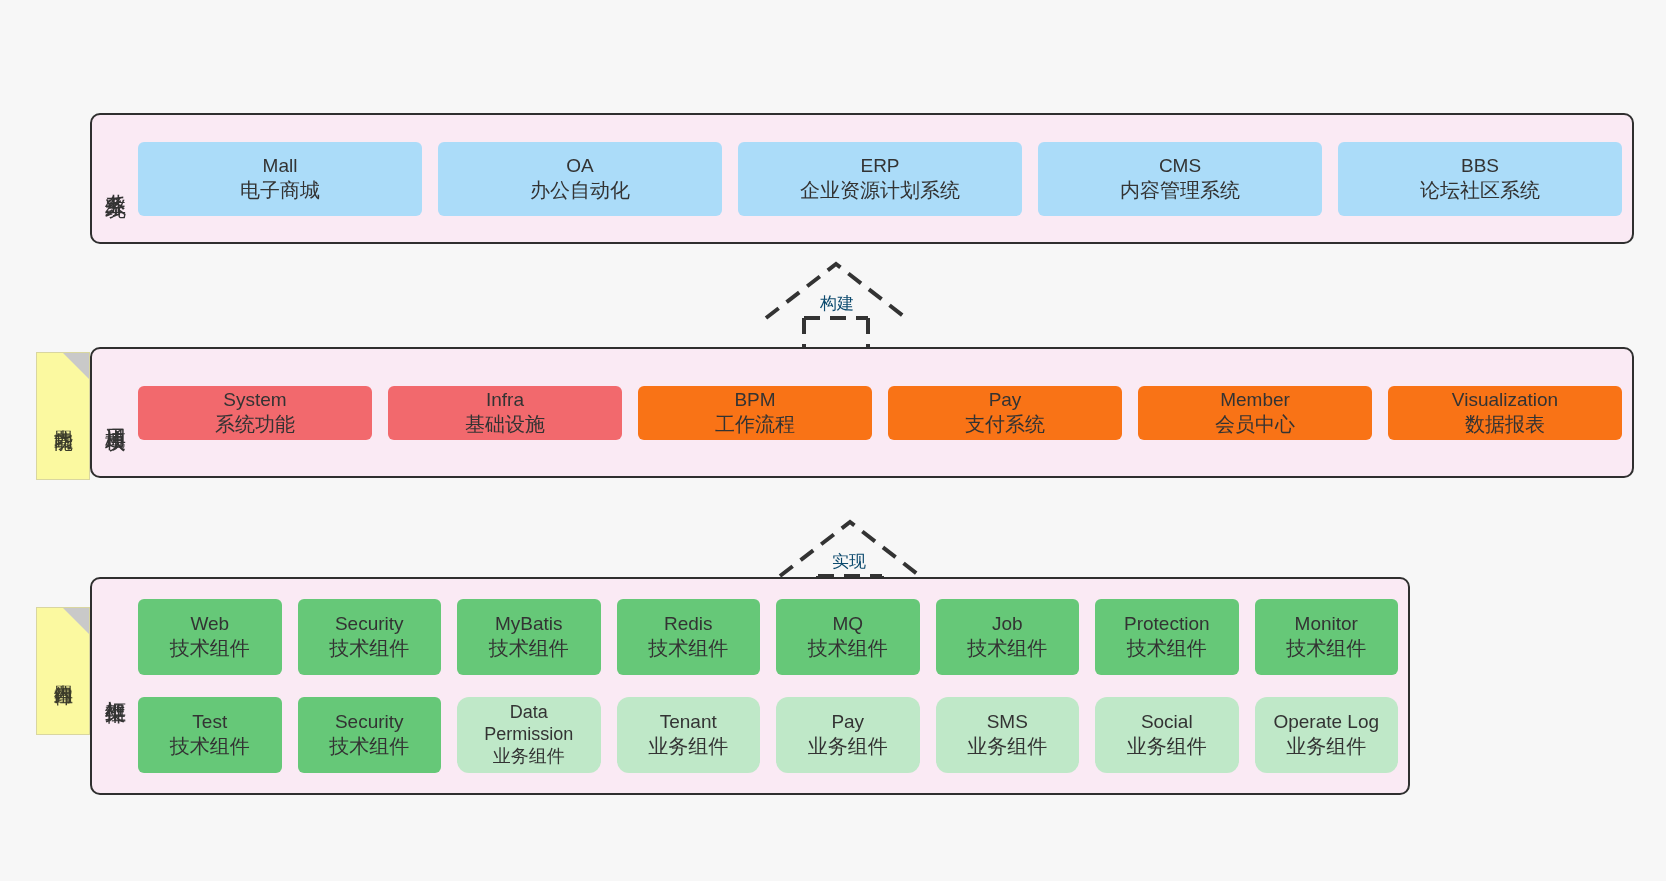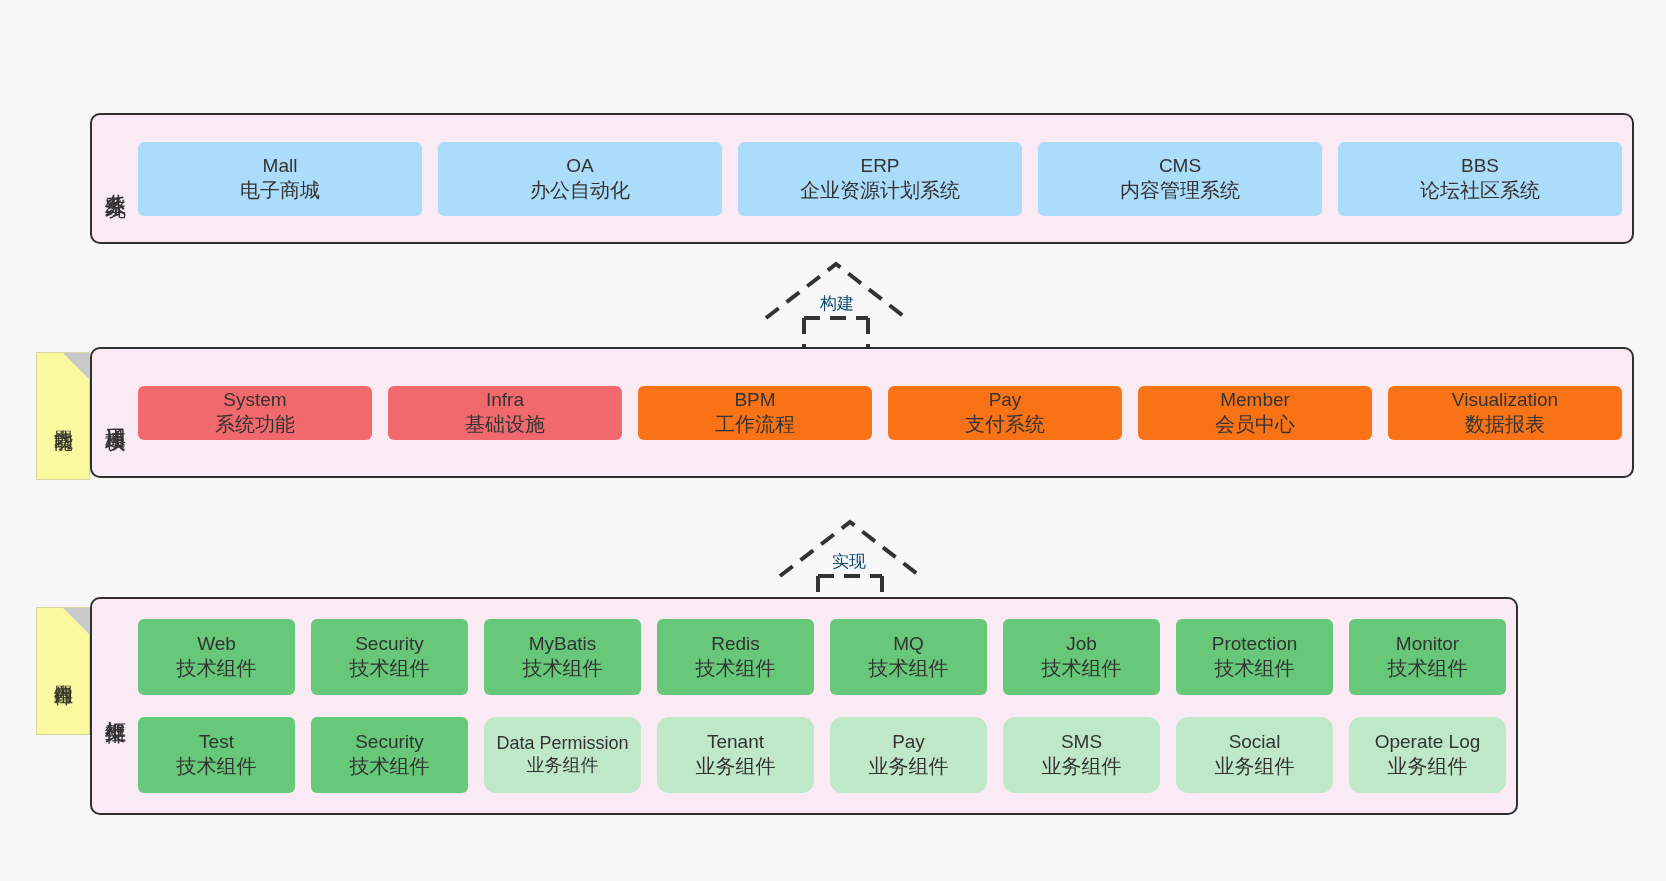--- a/index.html
+++ b/index.html
@@ -86,21 +86,21 @@
   .green { background: #66c878; }
   .lgreen{ background: #bfe8c8; border-radius: 12px; }
 
   
   #layer-business { left: 90px;  top: 113px; width: 1544px; height: 131px; }
   #layer-business .node { height: 74px; }
 
   #layer-common   { left: 90px;  top: 347px; width: 1544px; height: 131px; }
   #layer-common .node { height: 54px; }
 
-  #layer-framework{ left: 90px;  top: 577px; width: 1428px; height: 218px; margin-top: 20px; }
+  #layer-framework{ left: 90px;  top: 577px; width: 1320px; height: 218px; }
   #layer-framework .node { height: 76px; }
   #layer-framework .layer-body { gap: 22px; }
 
   
   .note {
     position: absolute;
     background: #fbf9a0;
     border: 1px solid #d9d6a0;
     display: flex;
     align-items: center;

